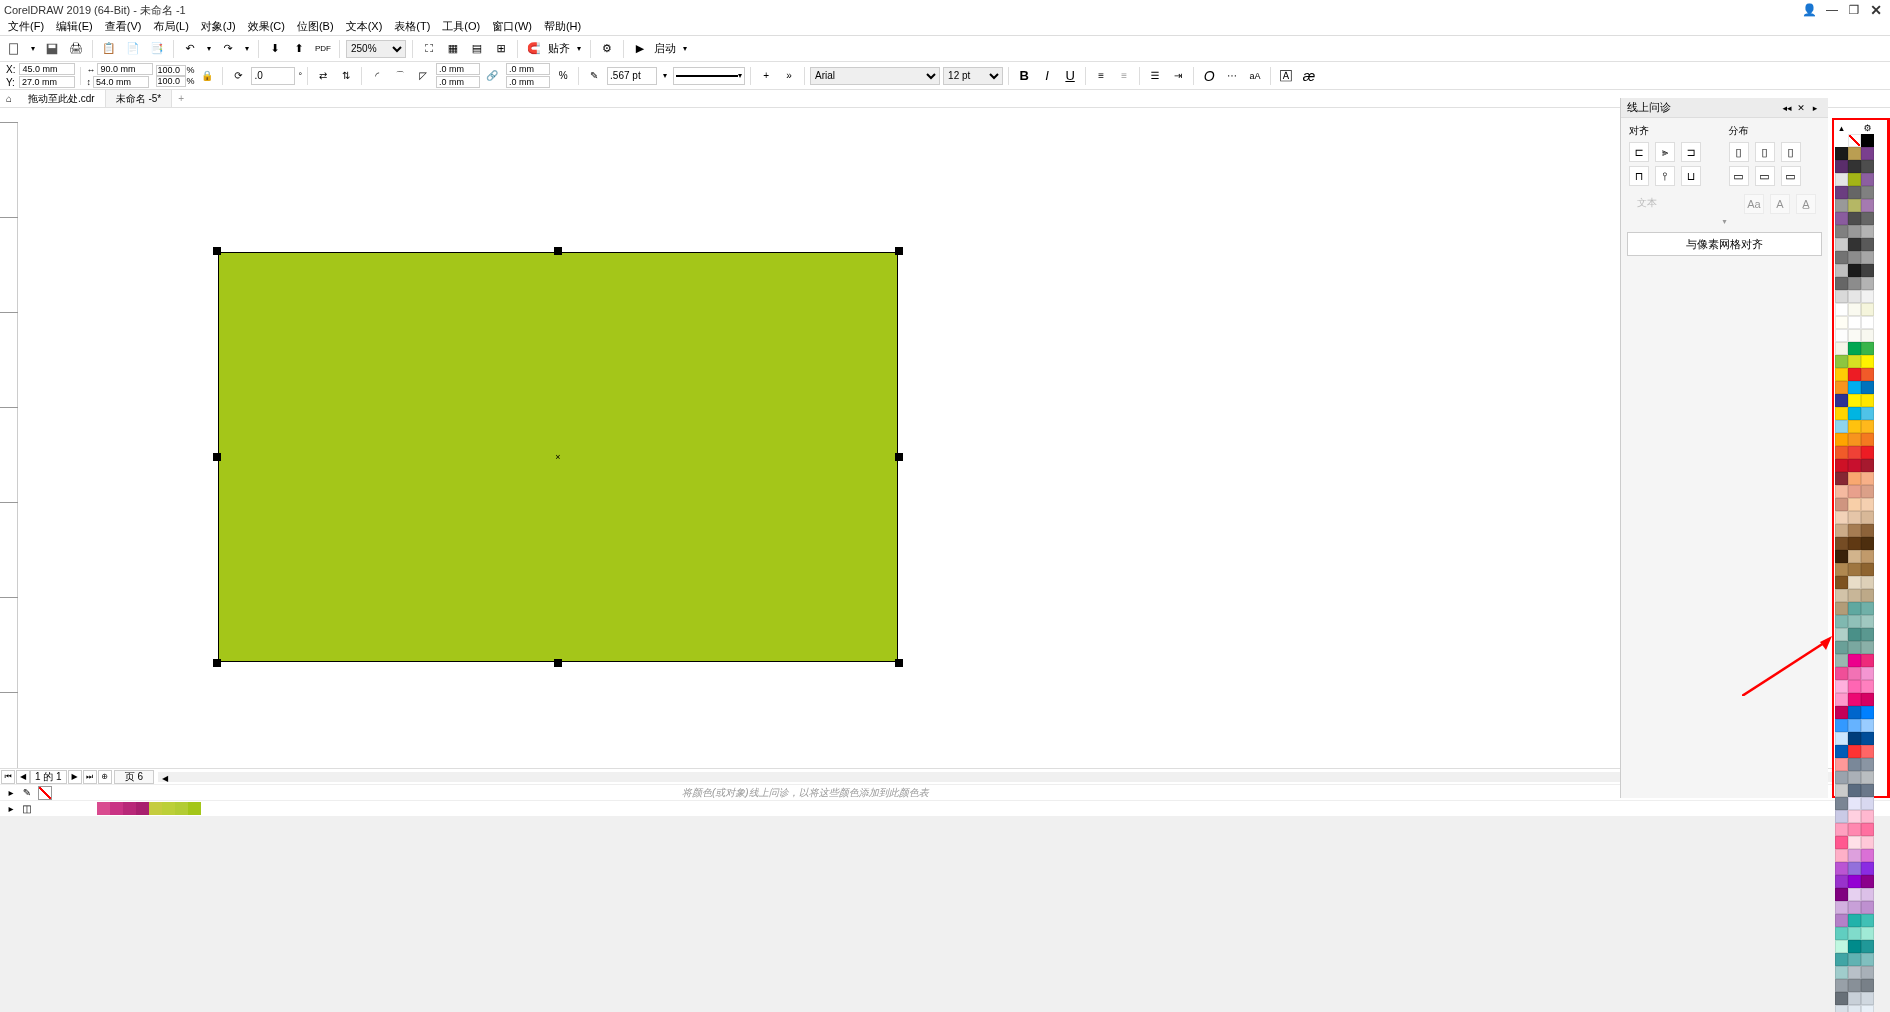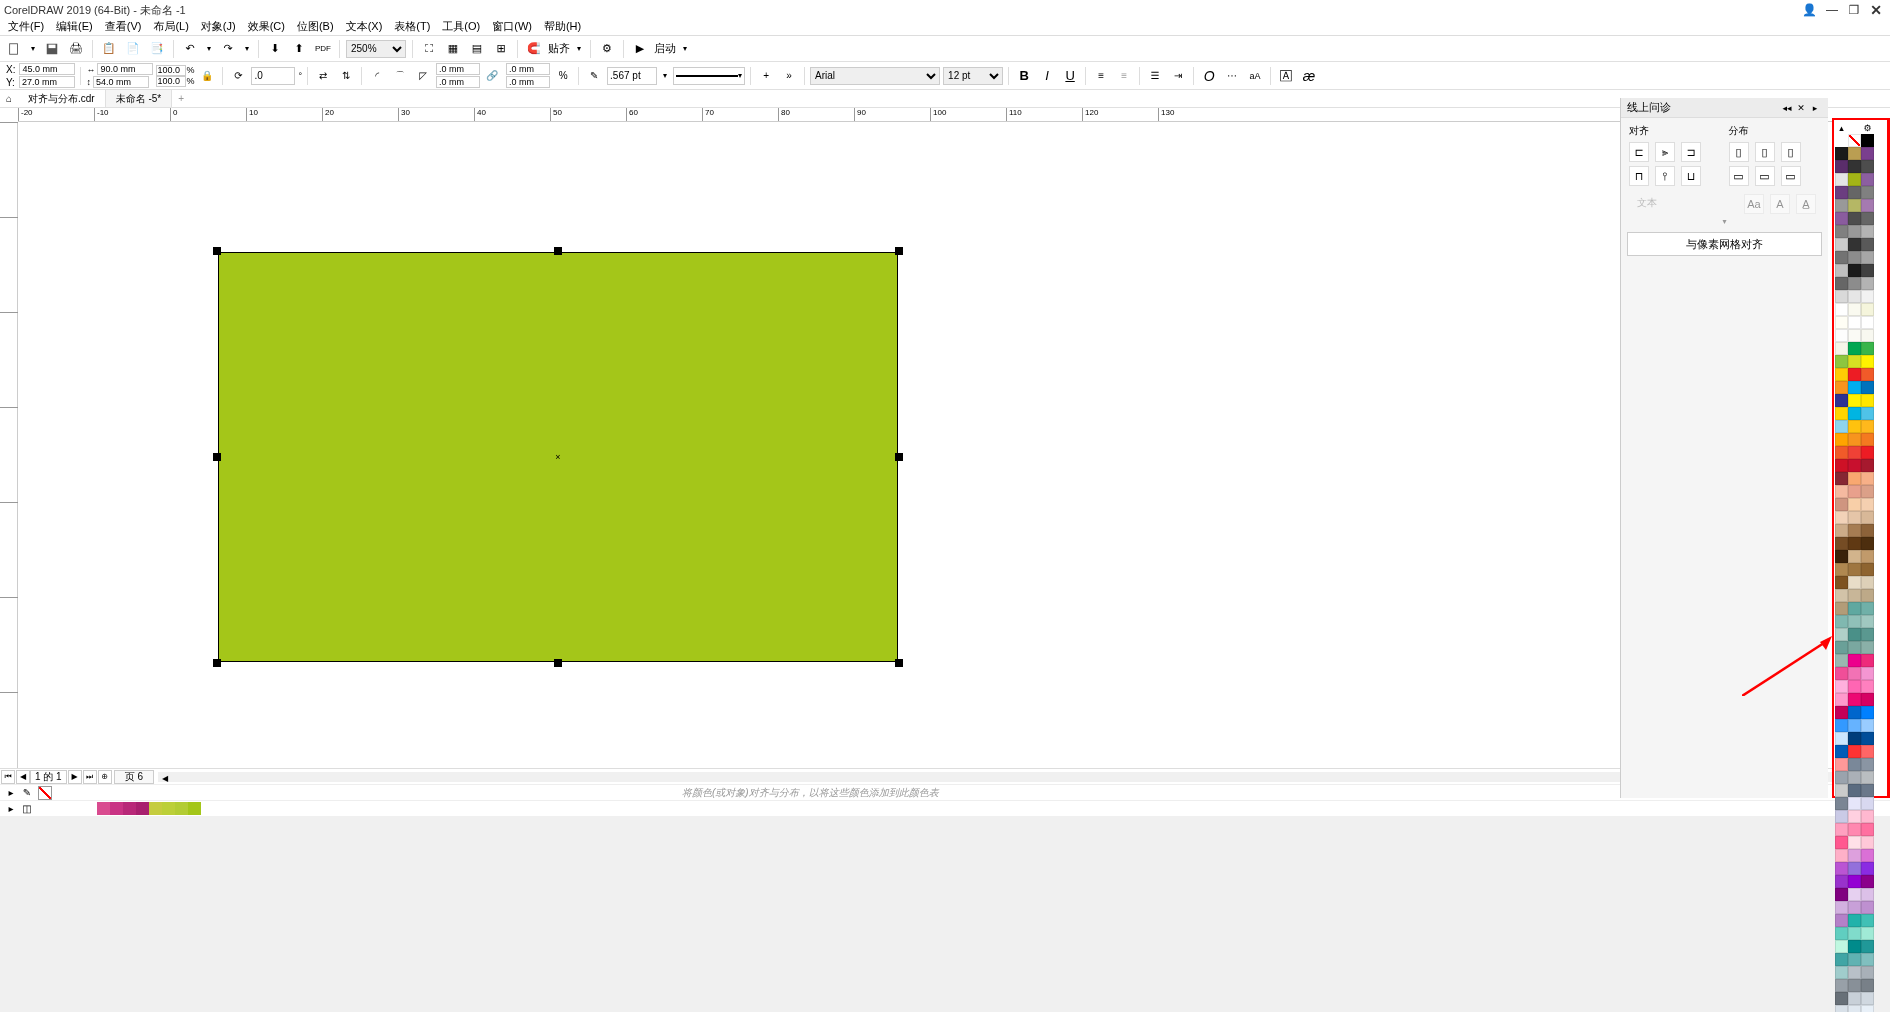--- a/index.html
+++ b/index.html
@@ -261,44 +261,26 @@
   <div class="tb-btn" style="font-style:italic;font-size:14px;">O</div>
   <div class="tb-btn">⋯</div>
   <div class="tb-btn" style="font-size:9px;">aA</div>
   <div class="tb-sep"></div>
   <div class="tb-btn">🄰</div>
   <div class="tb-btn" style="font-style:italic;font-size:14px;">æ</div>
 </div>
 
 <div class="doc-tabs">
   <div class="home-icon">⌂</div>
-  <div class="doc-tab">对齐与分布.cdr</div>
+  <div class="doc-tab">拖动至此处.cdr</div>
   <div class="doc-tab active">未命名 -5*</div>
   <div class="tab-add">+</div>
 </div>
 
 <div class="main-area">
-  <div class="ruler-h" id="ruler-h">
-      <div class="tick" style="left: 0px;">-20</div>
-      <div class="tick" style="left: 76px;">-10</div>
-      <div class="tick" style="left: 152px;">0</div>
-      <div class="tick" style="left: 228px;">10</div>
-      <div class="tick" style="left: 304px;">20</div>
-      <div class="tick" style="left: 380px;">30</div>
-      <div class="tick" style="left: 456px;">40</div>
-      <div class="tick" style="left: 532px;">50</div>
-      <div class="tick" style="left: 608px;">60</div>
-      <div class="tick" style="left: 684px;">70</div>
-      <div class="tick" style="left: 760px;">80</div>
-      <div class="tick" style="left: 836px;">90</div>
-      <div class="tick" style="left: 912px;">100</div>
-      <div class="tick" style="left: 988px;">110</div>
-      <div class="tick" style="left: 1064px;">120</div>
-      <div class="tick" style="left: 1140px;">130</div>
-    </div>
   <div class="ruler-v" id="ruler-v">
       <div class="tick-v" style="top: 0px;"></div>
       <div class="tick-v" style="top: 95px;"></div>
       <div class="tick-v" style="top: 190px;"></div>
       <div class="tick-v" style="top: 285px;"></div>
       <div class="tick-v" style="top: 380px;"></div>
       <div class="tick-v" style="top: 475px;"></div>
       <div class="tick-v" style="top: 570px;"></div>
     </div>
   <div class="canvas-area">
@@ -329,21 +311,21 @@
   <div class="page-tab">页 6</div>
   <div class="page-scroll"><span style="font-size:8px;padding-left:4px;">◀</span></div>
 </div>
 
 <div class="status-row">
   <div class="status-icons">
     <span>▸</span>
     <span>✎</span>
   </div>
   <div class="no-fill-icon"></div>
-  <span class="hint">将颜色(或对象)对齐与分布，以将这些颜色添加到此颜色表</span>
+  <span class="hint">将颜色(或对象)线上问诊，以将这些颜色添加到此颜色表</span>
 </div>
 
 <div class="status-row">
   <div class="status-icons">
     <span>▸</span>
     <span>◫</span>
   </div>
   <div class="mini-palette-strip" id="mini-palette">
       <div class="mini-swatch" style="background: rgb(255, 255, 255);"></div>
       <div class="mini-swatch" style="background: rgb(217, 75, 143);"></div>

